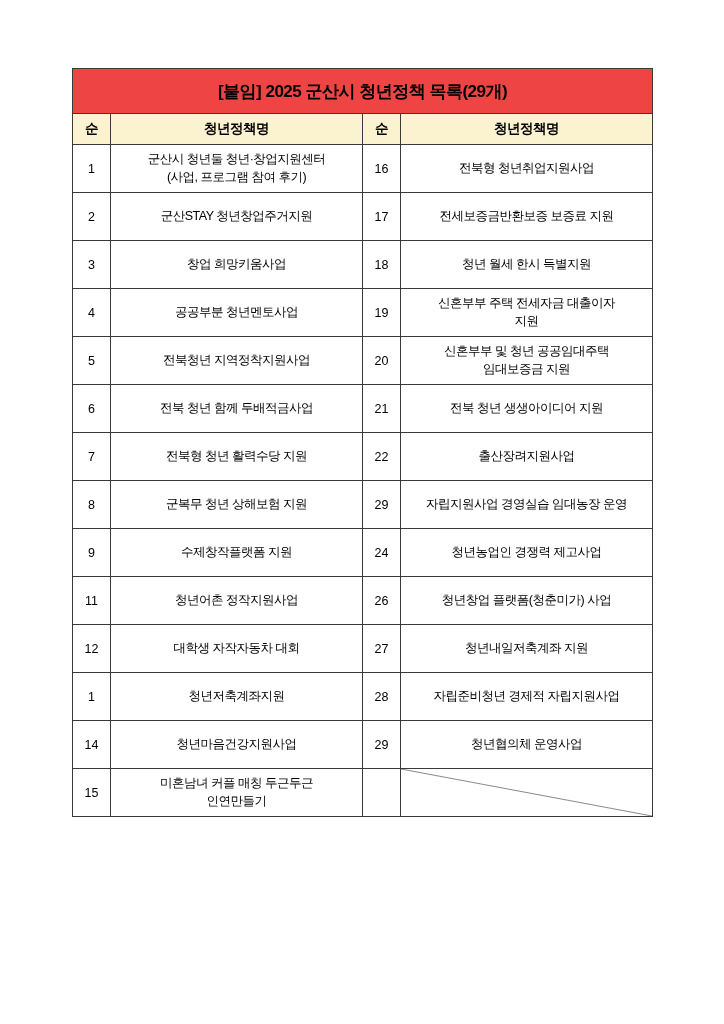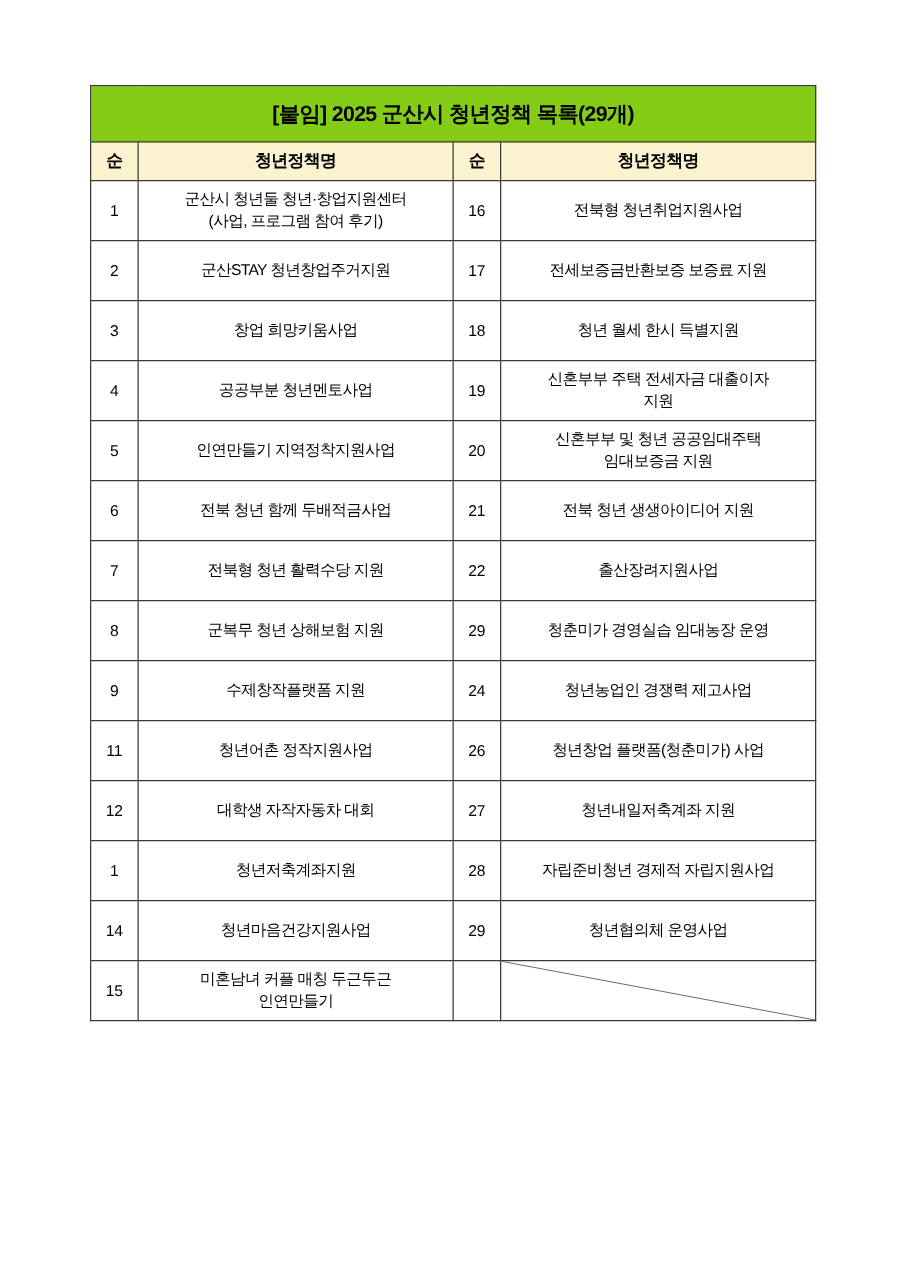--- a/index.html
+++ b/index.html
@@ -29,21 +29,21 @@
     border-collapse: collapse;
     width: 580px;
     table-layout: fixed;
   }
   table.policy-table td, table.policy-table th {
     border: 1px solid #3a3a3a;
     padding: 0;
     vertical-align: middle;
   }
   .title-cell {
-    background: #84cc16;
+    background: #ef4444;
     text-align: center;
     font-size: 17px;
     font-weight: bold;
     letter-spacing: -0.5px;
     height: 44px;
     padding: 6px 4px;
   }
   .head-cell {
     background: #fbf2cf;
     text-align: center;
@@ -125,41 +125,41 @@
             <td class="name">청년 월세 한시 득별지원</td>
           </tr>
           <tr class="row-h">
             <td class="num">4</td>
             <td class="name">공공부분 청년멘토사업</td>
             <td class="num">19</td>
             <td class="name">신혼부부 주택 전세자금 대출이자<br>지원</td>
           </tr>
           <tr class="row-h">
             <td class="num">5</td>
-            <td class="name">인연만들기 지역정착지원사업</td>
+            <td class="name">전북청년 지역정착지원사업</td>
             <td class="num">20</td>
             <td class="name">신혼부부 및 청년 공공임대주택<br>임대보증금 지원</td>
           </tr>
           <tr class="row-h">
             <td class="num">6</td>
             <td class="name">전북 청년 함께 두배적금사업</td>
             <td class="num">21</td>
             <td class="name">전북 청년 생생아이디어 지원</td>
           </tr>
           <tr class="row-h">
             <td class="num">7</td>
             <td class="name">전북형 청년 활력수당 지원</td>
             <td class="num">22</td>
             <td class="name">출산장려지원사업</td>
           </tr>
           <tr class="row-h">
             <td class="num">8</td>
             <td class="name">군복무 청년 상해보험 지원</td>
             <td class="num">29</td>
-            <td class="name">청춘미가 경영실습 임대농장 운영</td>
+            <td class="name">자립지원사업 경영실습 임대농장 운영</td>
           </tr>
           <tr class="row-h">
             <td class="num">9</td>
             <td class="name">수제창작플랫폼 지원</td>
             <td class="num">24</td>
             <td class="name">청년농업인 경쟁력 제고사업</td>
           </tr>
           <tr class="row-h">
             <td class="num">11</td>
             <td class="name">청년어촌 정작지원사업</td>

